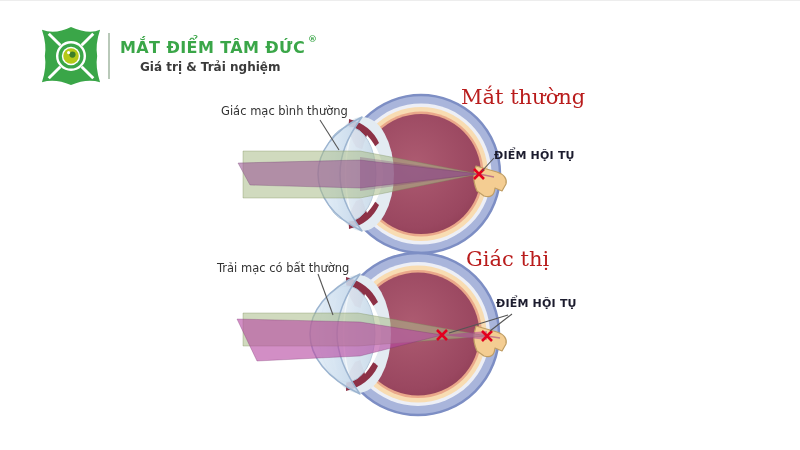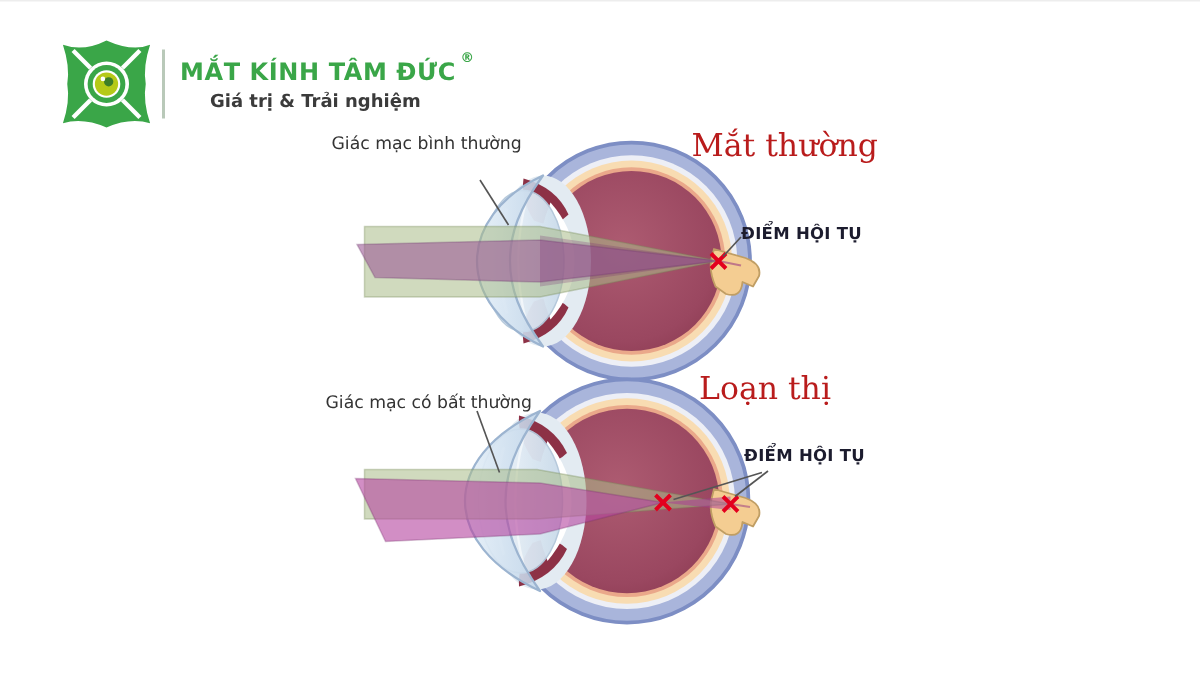--- a/index.html
+++ b/index.html
@@ -19,21 +19,21 @@
   .tagline{font-size:12px;font-weight:bold;color:#3b3b3b;margin-top:2px;white-space:nowrap;margin-left:20px;}
   
   .eye-svg{position:absolute;}
   #eye-normal{left:210px;top:86px;}
   #eye-astig{left:210px;top:245px;}
   .diagram-label{position:absolute;font-size:11.5px;color:#333;white-space:nowrap;}
   .diagram-title{position:absolute;font-family:"DejaVu Serif","Liberation Serif",serif;
                  font-size:21px;color:#b91c1c;white-space:nowrap;}
   .focal-label{position:absolute;font-size:11px;font-weight:bold;color:#1c1c2e;
                letter-spacing:.2px;white-space:nowrap;}
-  #lbl-cornea-0{left:221px;top:87px;}
+  #lbl-cornea-0{left:221px;top:103px;}
   #lbl-title-0{left:461px;top:84px;}
   #lbl-focal-0{left:494px;top:148px;}
   #lbl-cornea-1{left:217px;top:260px;}
   #lbl-title-1{left:466px;top:246px;}
   #lbl-focal-1{left:496px;top:296px;}
 </style>
 </head>
 <body>
 
 <div id="stage">
@@ -50,21 +50,21 @@
       <circle cx="32" cy="32" r="15.5" fill="#ffffff"></circle>
       <circle cx="32" cy="32" r="13" fill="#3aa648"></circle>
       <circle cx="32" cy="32" r="9.5" fill="#ffffff"></circle>
       <circle cx="32" cy="32" r="8" fill="#b5c918"></circle>
       <circle cx="33.5" cy="30.5" r="3.2" fill="#3d7e28"></circle>
       <circle cx="29.5" cy="28.5" r="1.6" fill="#ffffff"></circle>
     </svg>
     <div class="logo-divider"></div>
     <div class="logo-text">
       <div class="brand-line">
-        <span class="brand-name">MẮT KÍNH TÂM ĐỨC</span>
+        <span class="brand-name">MẮT ĐIỂM TÂM ĐỨC</span>
         <span class="registered">®</span>
       </div>
       <span class="tagline">Giá trị &amp; Trải nghiệm</span>
     </div>
   </div>
 
   <svg id="eye-normal" class="eye-svg" width="400" height="170" viewBox="0 0 400 170">
     <defs>
       <linearGradient id="lensGrad" x1="0" y1="0" x2="1" y2="0">
         <stop offset="0" stop-color="#f7fafd"></stop>
@@ -134,17 +134,17 @@
     <path d="M 272,85 L 282,95 M 282,85 L 272,95" stroke="#e3001e" stroke-width="2.6"></path>
     <line x1="108" y1="28" x2="123" y2="69" stroke="#555" stroke-width="1.1"></line>
     <line x1="302" y1="68" x2="280" y2="85" stroke="#555" stroke-width="1.1"></line>
     <line x1="298" y1="69" x2="239" y2="87" stroke="#555" stroke-width="1.1"></line>
   </svg>
 
   <div id="lbl-cornea-0" class="diagram-label">Giác mạc bình thường</div>
   <div id="lbl-title-0" class="diagram-title">Mắt thường</div>
   <div id="lbl-focal-0" class="focal-label">ĐIỂM HỘI TỤ</div>
 
-  <div id="lbl-cornea-1" class="diagram-label">Giác mạc có bất thường</div>
-  <div id="lbl-title-1" class="diagram-title">Loạn thị</div>
+  <div id="lbl-cornea-1" class="diagram-label">Trải mạc có bất thường</div>
+  <div id="lbl-title-1" class="diagram-title">Giác thị</div>
   <div id="lbl-focal-1" class="focal-label">ĐIỂM HỘI TỤ</div>
 
 </div>
 
 </body></html>

